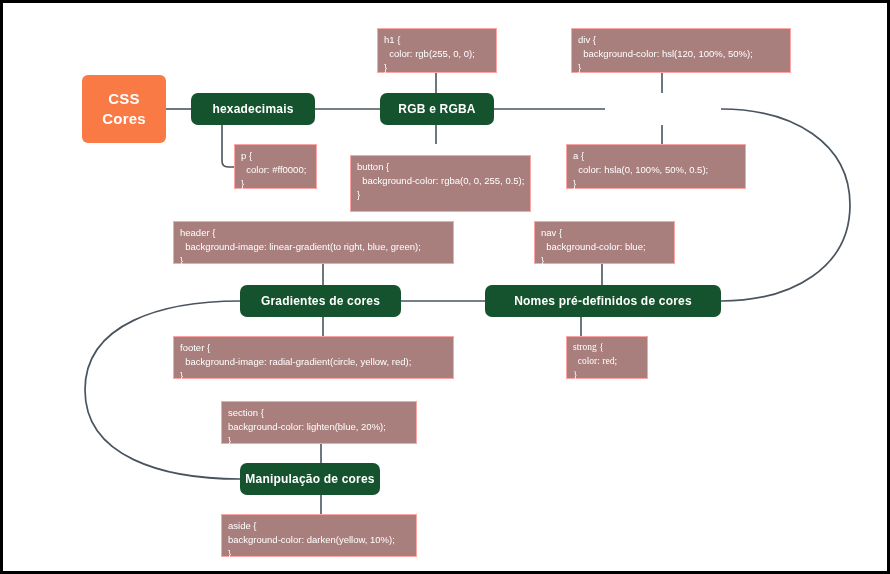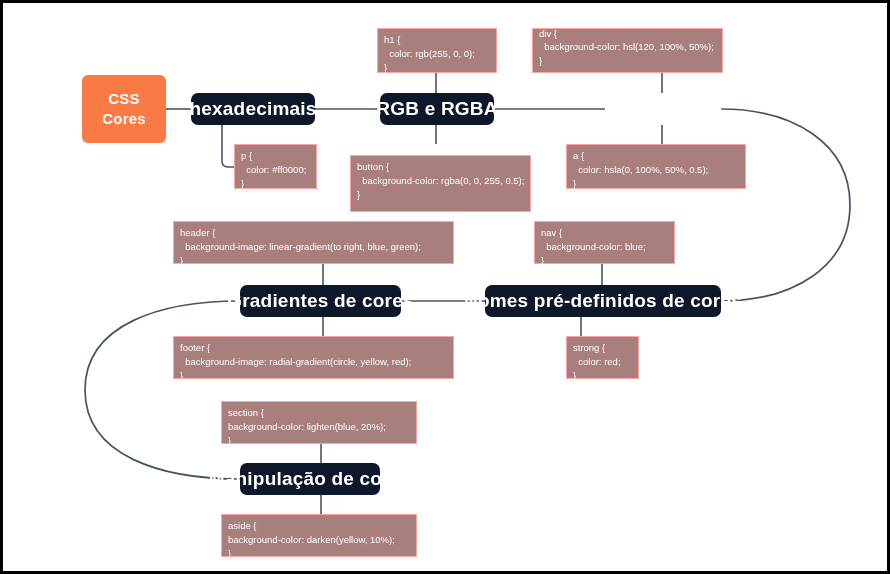--- a/index.html
+++ b/index.html
@@ -38,24 +38,24 @@
   .node-root {
     background: #F97A44;
     border-radius: 6px;
     color: #ffffff;
     font-size: 15px;
     font-weight: bold;
     line-height: 1.35;
     letter-spacing: 0.2px;
   }
   .node-topic {
-    background: #0f172a;
+    background: #14532d;
     border-radius: 7px;
     color: #ffffff;
-    font-size: 19px;
+    font-size: 12px;
     font-weight: bold;
     letter-spacing: 0.2px;
     white-space: nowrap;
   }
   .node-code {
     background: #A97F7D;
     border: 1px solid #fca5a5;
     color: #ffffff;
     font-size: 9.5px;
     line-height: 1.45;
@@ -137,21 +137,21 @@
   <div class="node node-topic" style="left:237px; top:460px; width:140px; height:32px;">
     <span>Manipulação de cores</span>
   </div>
 
   <div class="node node-code" style="left:374px; top:25px; width:120px; height:45px;">
     <span>h1 {
   color: rgb(255, 0, 0);
 }</span>
   </div>
 
-  <div class="node node-code" style="left:529px; top:25px; width:191px; height:45px;align-items:flex-end;">
+  <div class="node node-code" style="left:568px; top:25px; width:220px; height:45px;">
     <span>div {
   background-color: hsl(120, 100%, 50%);
 }</span>
   </div>
 
   <div class="node node-code" style="left:231px; top:141px; width:83px; height:45px;">
     <span>p {
   color: #ff0000;
 }</span>
   </div>
@@ -179,21 +179,21 @@
   background-color: blue;
 }</span>
   </div>
 
   <div class="node node-code" style="left:170px; top:333px; width:281px; height:43px;">
     <span>footer {
   background-image: radial-gradient(circle, yellow, red);
 }</span>
   </div>
 
-  <div class="node node-code" style="left:563px; top:333px; width:73px; height:43px;">
+  <div class="node node-code" style="left:563px; top:333px; width:82px; height:43px;font-family:Liberation Serif, serif;">
     <span>strong {
   color: red;
 }</span>
   </div>
 
   <div class="node node-code" style="left:218px; top:398px; width:196px; height:43px;">
     <span>section {
 background-color: lighten(blue, 20%);
 }</span>
   </div>

